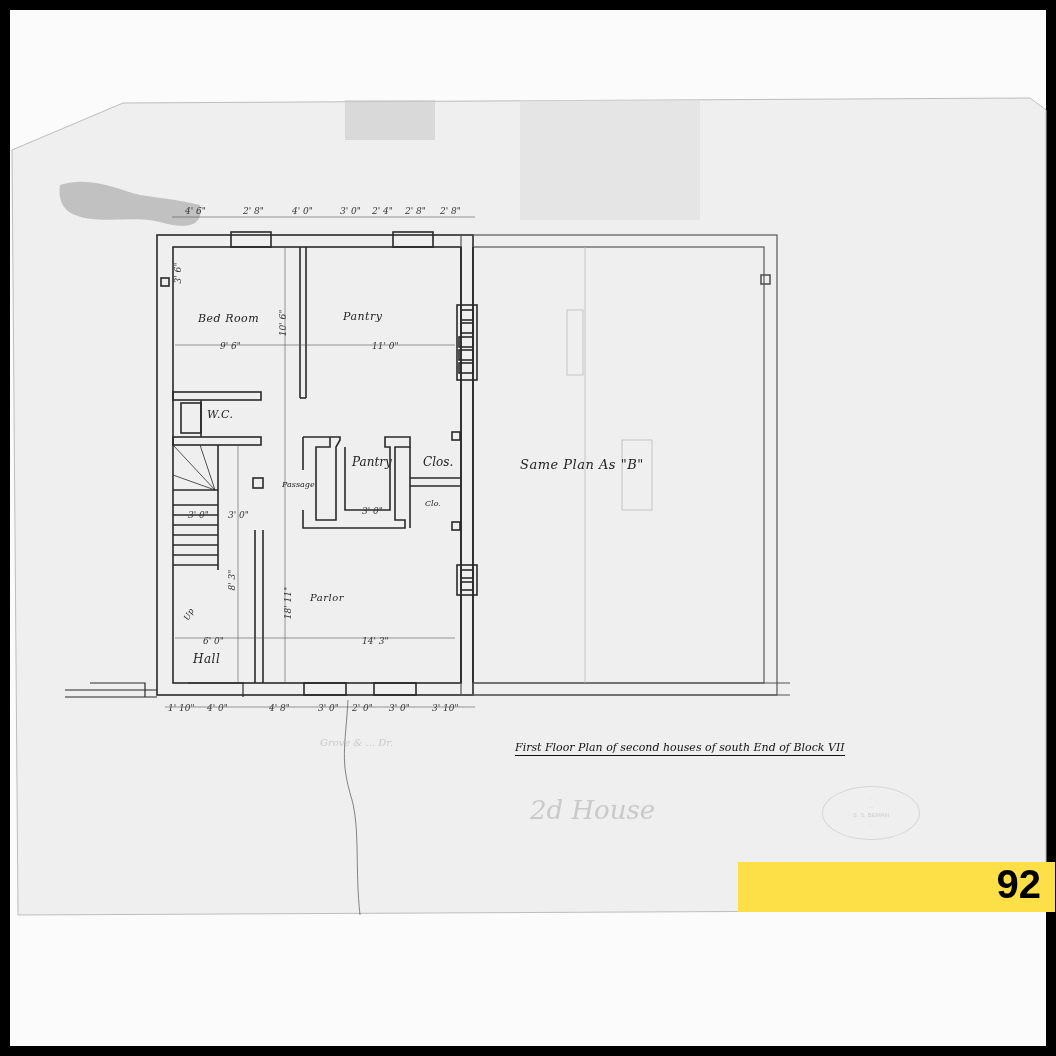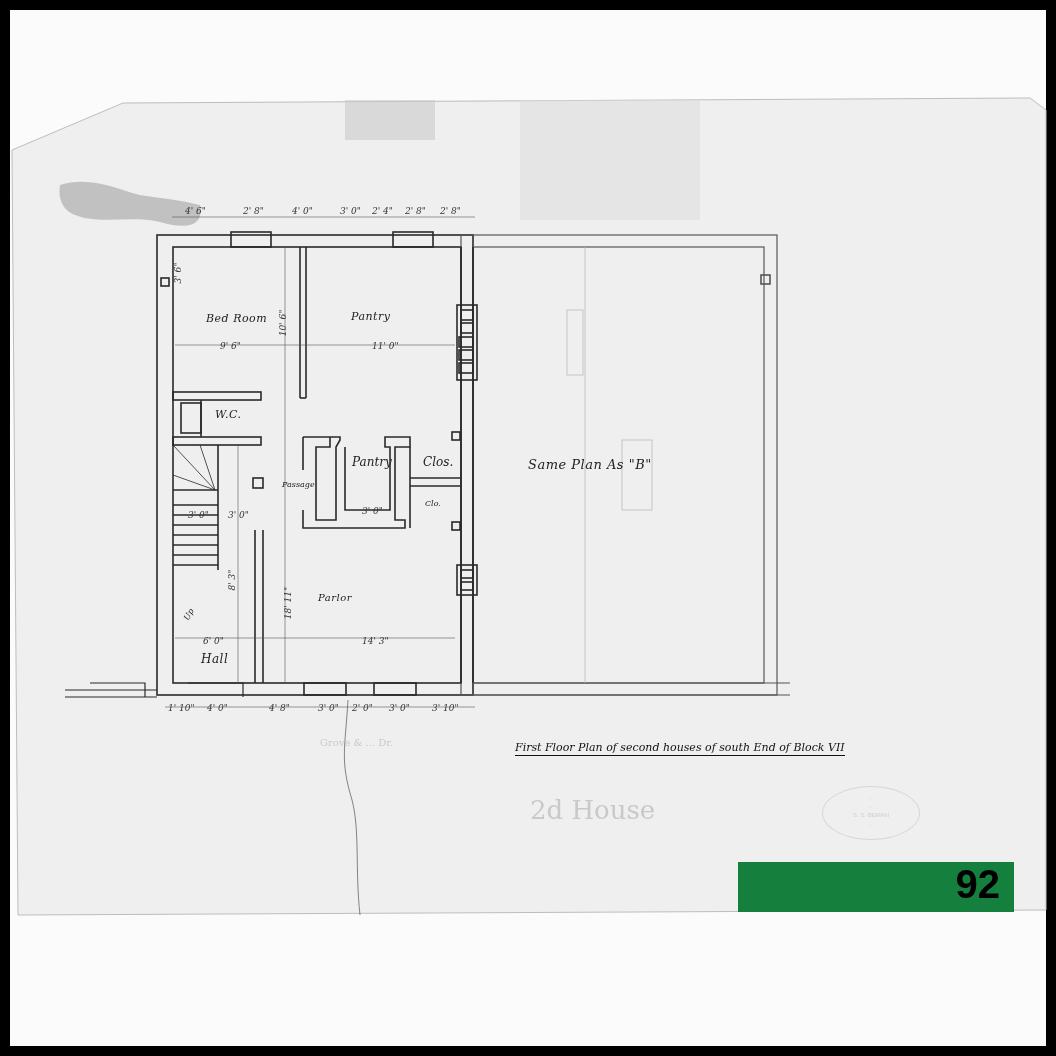--- a/index.html
+++ b/index.html
@@ -1,24 +1,24 @@
 <!DOCTYPE html>
 <html><head>
   <meta charset="utf-8">
   <style>
     html, body { margin:0; padding:0; }
     body { width:1056px; height:1056px; background:#000; position:relative; overflow:hidden; font-family:"DejaVu Serif", serif; }
     .frame { position:absolute; left:10px; top:10px; width:1036px; height:1036px; background:#fbfbfb; }
     .sheet { position:absolute; left:0; top:0; width:1056px; height:1056px; }
     .lbl { position:absolute; font-family:"DejaVu Serif", serif; font-style:italic; color:#222; white-space:nowrap; }
     .dim { position:absolute; font-family:"DejaVu Serif", serif; font-style:italic; font-size:9px; color:#333; white-space:nowrap; }
-    .room { font-size:11px; letter-spacing:0.5px;margin-left:8px; }
+    .room { font-size:11px; letter-spacing:0.5px; }
     .title-line { position:absolute; left:515px; top:741px; font-size:11px; font-style:italic; color:#111; border-bottom:1px solid #111; padding-bottom:1px; white-space:nowrap; font-family:"DejaVu Serif", serif; }
-    .faint { position:absolute; color:#c9c9c9; font-family:"DejaVu Serif", serif; white-space:nowrap; }
-    .page-number { position:absolute; left:738px; top:862px; width:276px; height:50px; background:#15803d; }
+    .faint { position:absolute; color:#c9c9c9; font-style:italic; font-family:"DejaVu Serif", serif; white-space:nowrap; }
+    .page-number { position:absolute; left:738px; top:862px; width:317px; height:50px; background:#fde047; }
     .page-number span { position:absolute; right:14px; top:0px; font-family:"Liberation Sans", sans-serif; font-weight:bold; font-size:40px; color:#000; }
     .stamp { position:absolute; left:822px; top:786px; width:98px; height:54px; border:1.5px solid #d6d6d6; border-radius:50%; color:#cfcfcf; font-family:"Liberation Sans", sans-serif; font-size:6px; text-align:center; line-height:9px; padding-top:6px; box-sizing:border-box; }
   </style>
 </head>
 <body>
 
 <div class="frame"></div>
 
 <svg class="sheet" width="1056" height="1056" viewBox="0 0 1056 1056">
 

